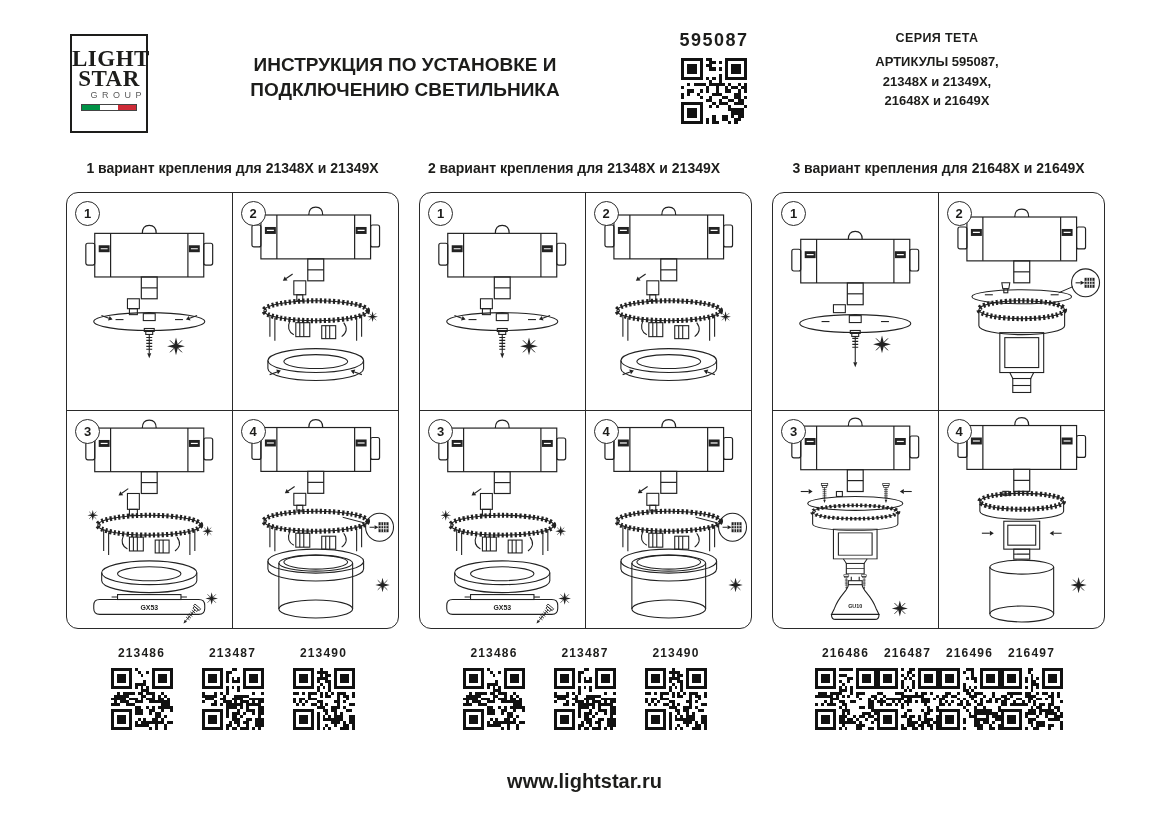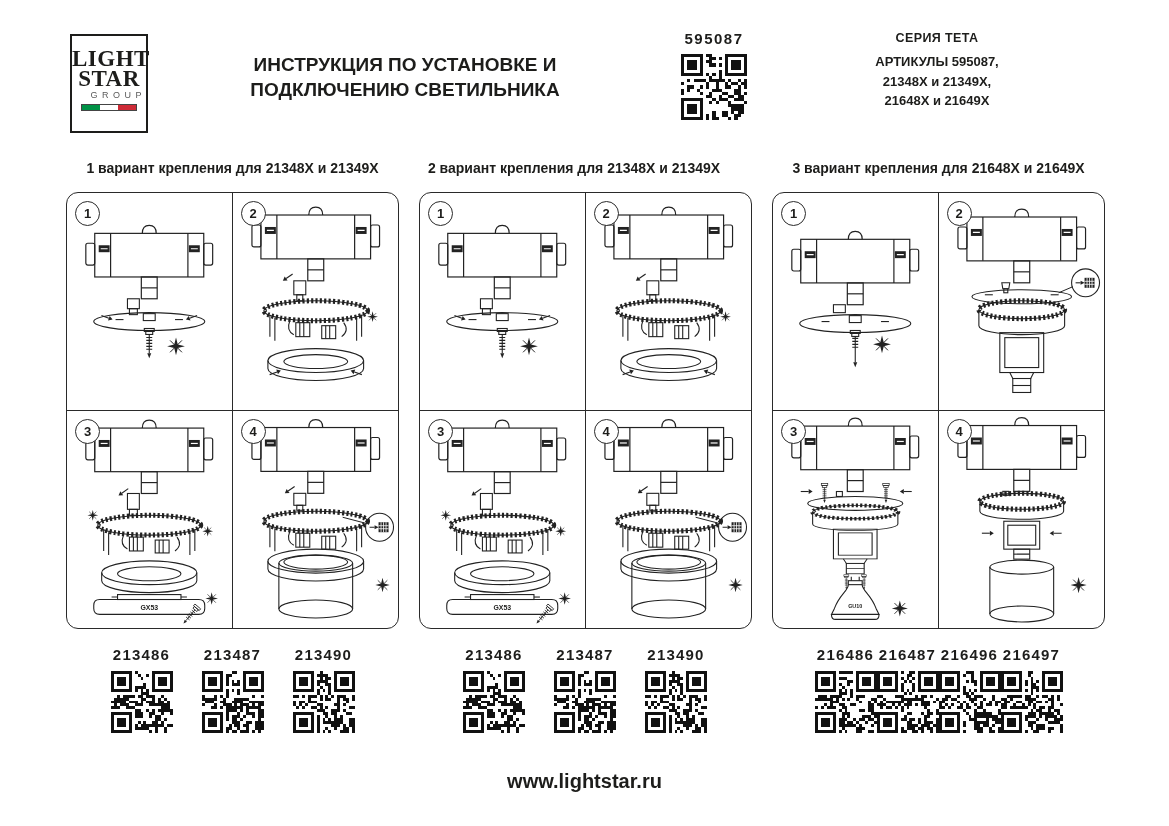--- a/index.html
+++ b/index.html
@@ -13,21 +13,21 @@
              line-height:.85;letter-spacing:.5px;color:#1d1d1b;}
   .logo-word.first{margin-top:13px;}
   .logo-group{font-size:9px;letter-spacing:4.5px;color:#5a5a5a;margin-top:2px;padding-left:14px;text-align:right;}
   .logo-flag{height:5px;margin:4px 9px 0;border:1px solid #444;display:flex;}
   .logo-flag span{flex:1;}
 
   .title{position:absolute;left:205px;top:52px;width:400px;text-align:center;
          font-size:19px;font-weight:700;line-height:1.32;white-space:nowrap;}
 
   .code-block{position:absolute;left:666px;top:30px;width:96px;text-align:center;}
-  .code-block .num{font-size:15px;font-weight:700;letter-spacing:1.5px;}
+  .code-block .num{font-size:18px;font-weight:700;letter-spacing:1.5px;}
   .code-block .qr{width:66px;height:66px;margin:7px auto 0;}
 
   .series{position:absolute;left:808px;top:31px;width:258px;text-align:center;}
   .series .s1{font-size:12.5px;font-weight:700;letter-spacing:.4px;}
   .series .s2{font-size:13px;font-weight:700;line-height:1.5;margin-top:7px;}
 
   
   .section-heading{position:absolute;top:160px;font-size:14px;font-weight:700;
                    text-align:center;white-space:nowrap;}
   #head-0{left:60px;width:345px;}
@@ -49,21 +49,21 @@
          font-size:13px;font-weight:700;background:#fff;z-index:2;}
   .draw{position:absolute;inset:0;width:100%;height:100%;}
   .draw text{font-family:"Liberation Sans",sans-serif;font-weight:700;fill:#1d1d1b;}
 
   
   .codes-row{position:absolute;top:646px;display:flex;justify-content:center;}
   #codes-0{left:66px;width:333px;gap:29px;}
   #codes-1{left:419px;width:332px;gap:29px;}
   #codes-2{left:772px;width:333px;}
   .code-item{text-align:center;}
-  .code-num{font-size:15px;font-weight:700;letter-spacing:1.2px;}
+  .code-num{font-size:12px;font-weight:700;letter-spacing:1.2px;}
   .code-item .qr{width:62px;height:62px;margin:8px auto 0;}
 
   .qr svg{width:100%;height:100%;display:block;}
 
   .footer-url{position:absolute;left:0;right:0;top:770px;text-align:center;
               font-size:20px;font-weight:700;}
 </style>
 </head>
 <body>
 

